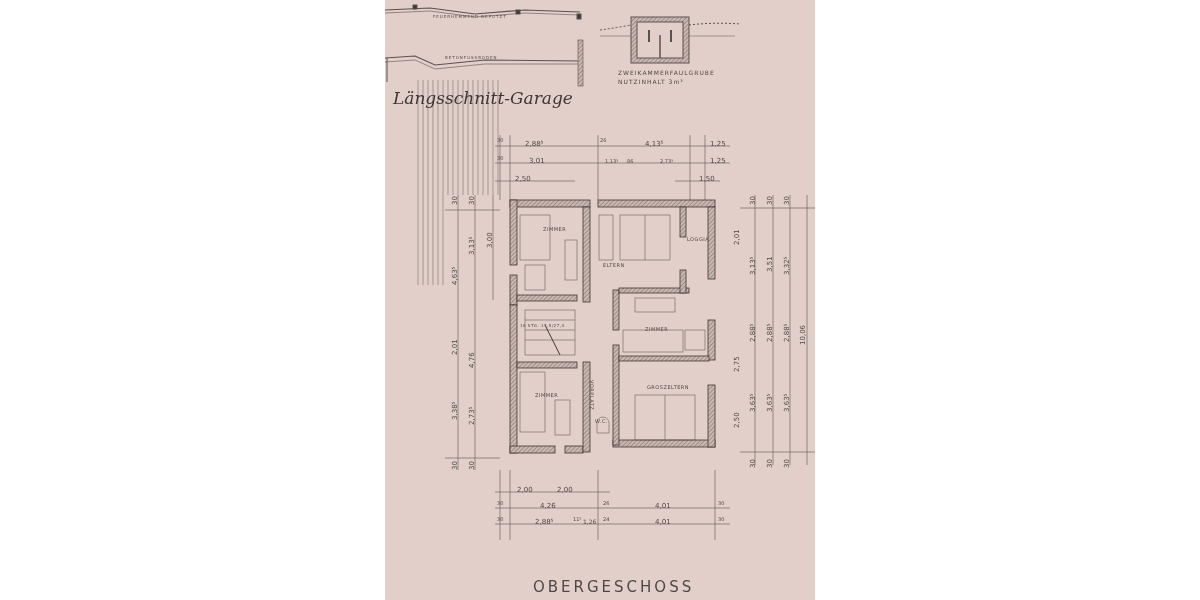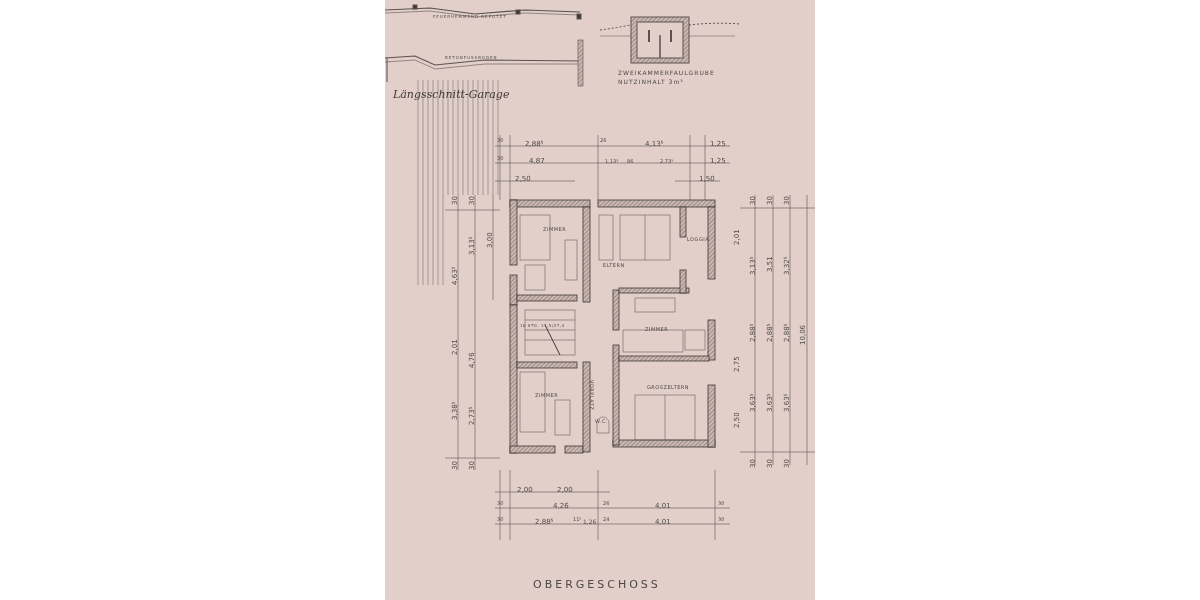--- a/index.html
+++ b/index.html
@@ -3,22 +3,22 @@
 <meta charset="utf-8">
 <style>
   html, body { margin:0; padding:0; }
   body { width:1200px; height:600px; background:#ffffff; position:relative; overflow:hidden; font-family:"DejaVu Sans", sans-serif; }
   .sheet { position:absolute; left:385px; top:0; width:430px; height:600px; background:#e2cfc9; overflow:hidden; }
   .sheet svg { position:absolute; left:0; top:0; }
   .lbl { position:absolute; font-family:"DejaVu Sans", sans-serif; color:#4e4846; white-space:nowrap; }
   .room { font-size:5px; letter-spacing:0.5px; }
   .dim { font-size:7px; }
   .vdim { font-size:7px; transform:rotate(-90deg); transform-origin:left top; }
-  .title { font-size:11px; letter-spacing:3px; }
-  .hand { font-family:"DejaVu Serif", serif; font-style:italic; font-size:11px; color:#3d3736; }
+  .title { font-size:15px; letter-spacing:3px; }
+  .hand { font-family:"DejaVu Serif", serif; font-style:italic; font-size:17px; color:#3d3736; }
   .cap { font-size:6px; letter-spacing:1px; }
 </style>
 </head>
 <body>
 
 <div class="sheet">
   <svg width="430" height="600" viewBox="0 0 430 600">
     <defs>
       <pattern id="hatch" width="3" height="3" patternUnits="userSpaceOnUse" patternTransform="rotate(45)">
         <rect width="3" height="3" fill="#cdb8b2"></rect>
@@ -164,21 +164,21 @@
   <span class="lbl room" style="left:262px;top:384px;">GROSZELTERN</span>
   <span class="lbl room" style="left:150px;top:392px;">ZIMMER</span>
   <span class="lbl room" style="left:210px;top:418px;">W.C.</span>
   <span class="lbl room" style="left:135px;top:323px;font-size:4px;">16 STG. 17,5/27,4</span>
 
   <span class="lbl dim" style="left:140px;top:140px;">2,88⁵</span>
   <span class="lbl dim" style="left:215px;top:137px;font-size:5px;">26</span>
   <span class="lbl dim" style="left:260px;top:140px;">4,13⁵</span>
   <span class="lbl dim" style="left:325px;top:140px;">1,25</span>
   <span class="lbl dim" style="left:112px;top:137px;font-size:5px;">30</span>
-  <span class="lbl dim" style="left:144px;top:157px;">4,87</span>
+  <span class="lbl dim" style="left:144px;top:157px;">3,01</span>
   <span class="lbl dim" style="left:220px;top:158px;font-size:5px;">1,13⁵</span>
   <span class="lbl dim" style="left:242px;top:158px;font-size:5px;">86</span>
   <span class="lbl dim" style="left:275px;top:158px;font-size:5px;">2,73⁵</span>
   <span class="lbl dim" style="left:325px;top:157px;">1,25</span>
   <span class="lbl dim" style="left:112px;top:155px;font-size:5px;">30</span>
   <span class="lbl dim" style="left:130px;top:175px;">2,50</span>
   <span class="lbl dim" style="left:314px;top:175px;">1,50</span>
 
   <span class="lbl vdim" style="left:66px;top:285px;">4,63⁵</span>
   <span class="lbl vdim" style="left:83px;top:255px;">3,13⁵</span>
@@ -208,21 +208,21 @@
   <span class="lbl vdim" style="left:364px;top:205px;">30</span>
   <span class="lbl vdim" style="left:381px;top:205px;">30</span>
   <span class="lbl vdim" style="left:398px;top:205px;">30</span>
   <span class="lbl vdim" style="left:364px;top:468px;">30</span>
   <span class="lbl vdim" style="left:381px;top:468px;">30</span>
   <span class="lbl vdim" style="left:398px;top:468px;">30</span>
 
   <span class="lbl dim" style="left:132px;top:486px;">2,00</span>
   <span class="lbl dim" style="left:172px;top:486px;">2,00</span>
   <span class="lbl dim" style="left:112px;top:500px;font-size:5px;">30</span>
-  <span class="lbl dim" style="left:168px;top:502px;">4,26</span>
+  <span class="lbl dim" style="left:155px;top:502px;">4,26</span>
   <span class="lbl dim" style="left:218px;top:500px;font-size:5px;">26</span>
   <span class="lbl dim" style="left:270px;top:502px;">4,01</span>
   <span class="lbl dim" style="left:333px;top:500px;font-size:5px;">30</span>
   <span class="lbl dim" style="left:112px;top:516px;font-size:5px;">30</span>
   <span class="lbl dim" style="left:150px;top:518px;">2,88⁵</span>
   <span class="lbl dim" style="left:188px;top:516px;font-size:5px;">11⁵</span>
   <span class="lbl dim" style="left:198px;top:518px;font-size:6px;">1,26</span>
   <span class="lbl dim" style="left:218px;top:516px;font-size:5px;">24</span>
   <span class="lbl dim" style="left:270px;top:518px;">4,01</span>
   <span class="lbl dim" style="left:333px;top:516px;font-size:5px;">30</span>

